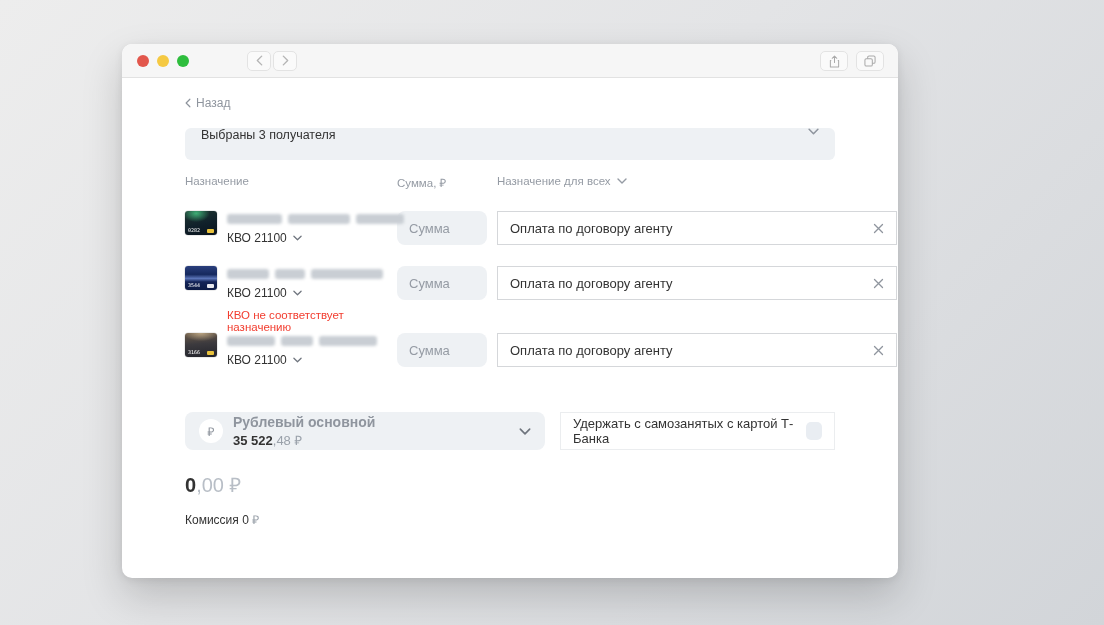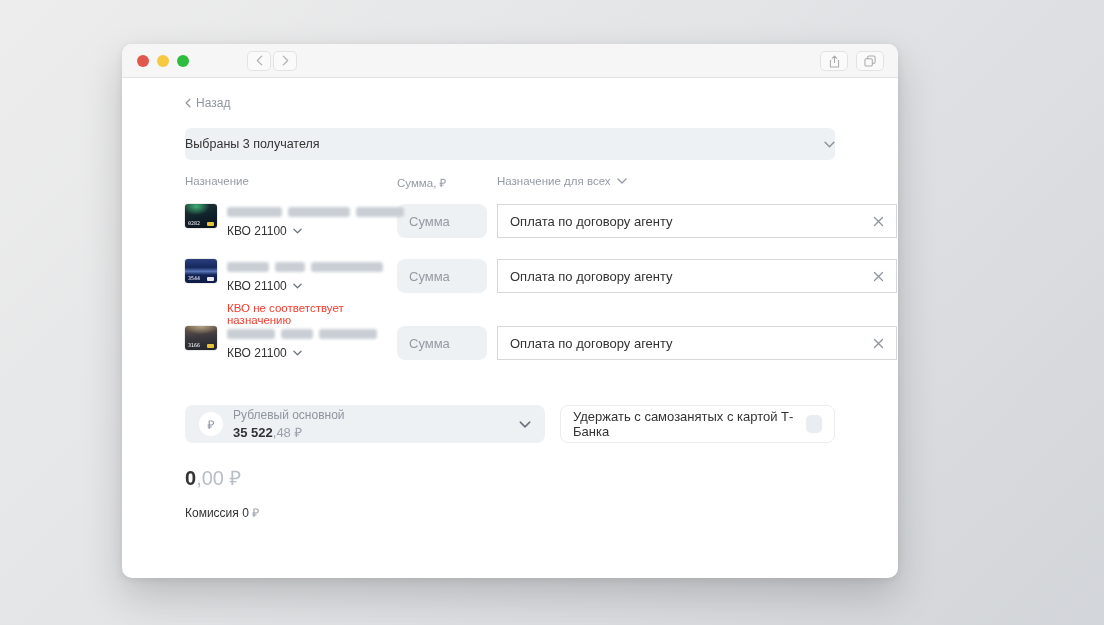--- a/index.html
+++ b/index.html
@@ -37,28 +37,28 @@
     color:#a9a9a9;
   }
   .content { padding:0 63px; }
   .back-link {
     margin-top:18px; display:inline-flex; align-items:center; gap:5px;
     font-size:12px; color:#8f959e; cursor:pointer;
   }
   .page-title { margin-top:13px; font-size:24px; font-weight:600; color:#333; letter-spacing:.2px; }
   .select-bar {
     margin-top:16px; height:32px; background:#eef1f4; border-radius:6px;
-    display:flex; align-items:center; padding:0 0; font-size:12.5px; color:#333;
+    display:flex; padding:0 16px; font-size:12.5px; color:#333;
     cursor:pointer;
   }
   .select-bar .chev { margin-left:auto; color:#8f959e; }
   .grid-cols { display:grid; grid-template-columns:212px 100px 400px 22px; }
   .thead { margin-top:15px; font-size:11.5px; color:#959ba4; }
   .thead .purpose-h { display:inline-flex; align-items:center; gap:6px; cursor:pointer;text-align:center; }
-  .rows { margin-top:14px; }
+  .rows { margin-top:21px; }
   .row { align-items:start; min-height:55px; }
   .recipient { display:flex; gap:10px; }
   .card-ic {
     width:32px; height:24px; border-radius:3px; position:relative; flex:none;
     overflow:hidden; box-shadow:0 0 0 .5px rgba(0,0,0,.15);
   }
   .card-ic .digits {
     position:absolute; left:3px; bottom:2px; font-size:5px; color:#fff;
     font-family:"DejaVu Sans Mono", monospace; letter-spacing:0;
   }
@@ -95,26 +95,26 @@
   .account-row { margin-top:24px; display:flex; gap:15px; }
   .account-select {
     width:360px; height:38px; background:#eef1f4; border-radius:8px;
     display:flex; align-items:center; gap:10px; padding:0 14px; cursor:pointer;
   }
   .rub-circle {
     width:24px; height:24px; background:#fff; border-radius:50%;
     display:flex; align-items:center; justify-content:center;
     font-size:12px; color:#8f959e; flex:none;
   }
-  .acc-name { font-size:12px; color:#8f959e; }
+  .acc-name { font-size:14px; color:#8f959e;font-weight:bold; }
   .acc-balance { font-size:13px; font-weight:700; color:#333; margin-top:1px; }
   .acc-balance .frac { color:#9aa1aa; font-weight:400; }
   .account-select .chev { margin-left:auto; color:#6f757e; }
   .withhold {
-    flex:1; height:38px; border:1px solid #ebedef; border-radius:8px; background:#fff;
+    flex:1; height:38px; border:1px solid #ebedef; border-radius:0; background:#fff;
     display:flex; align-items:center; padding:0 12px; font-size:13px; color:#333; cursor:pointer;
   }
   .checkbox { width:18px; height:18px; border-radius:5px; background:#e9edf2; margin-left:auto; }
   .total { margin-top:21px; font-size:20px; font-weight:700; color:#333; }
   .total .frac { color:#b8bec6; font-weight:400; }
   .commission { margin-top:13px; font-size:12px; color:#333; }
   .commission .cur { color:#9aa1aa; }
   svg { display:block; }
 </style>
 </head>

